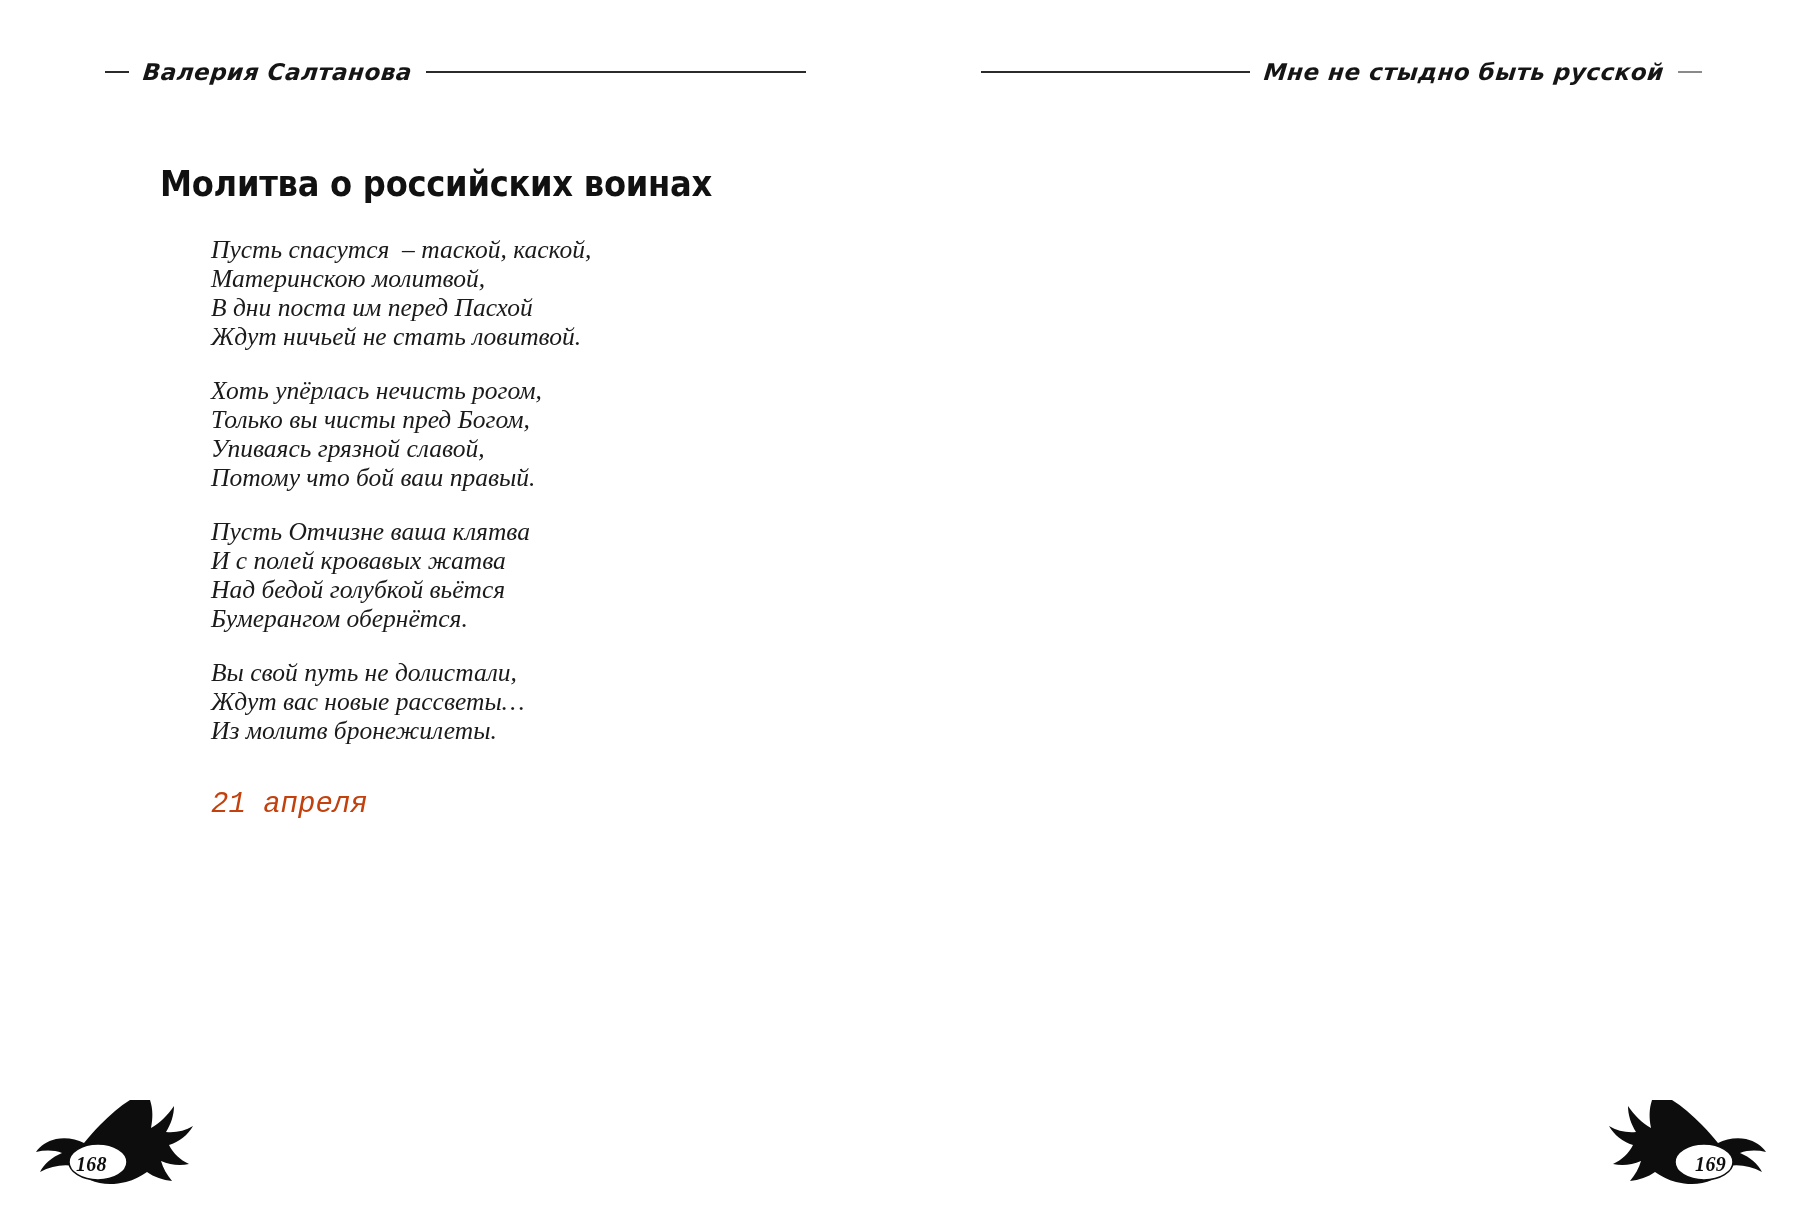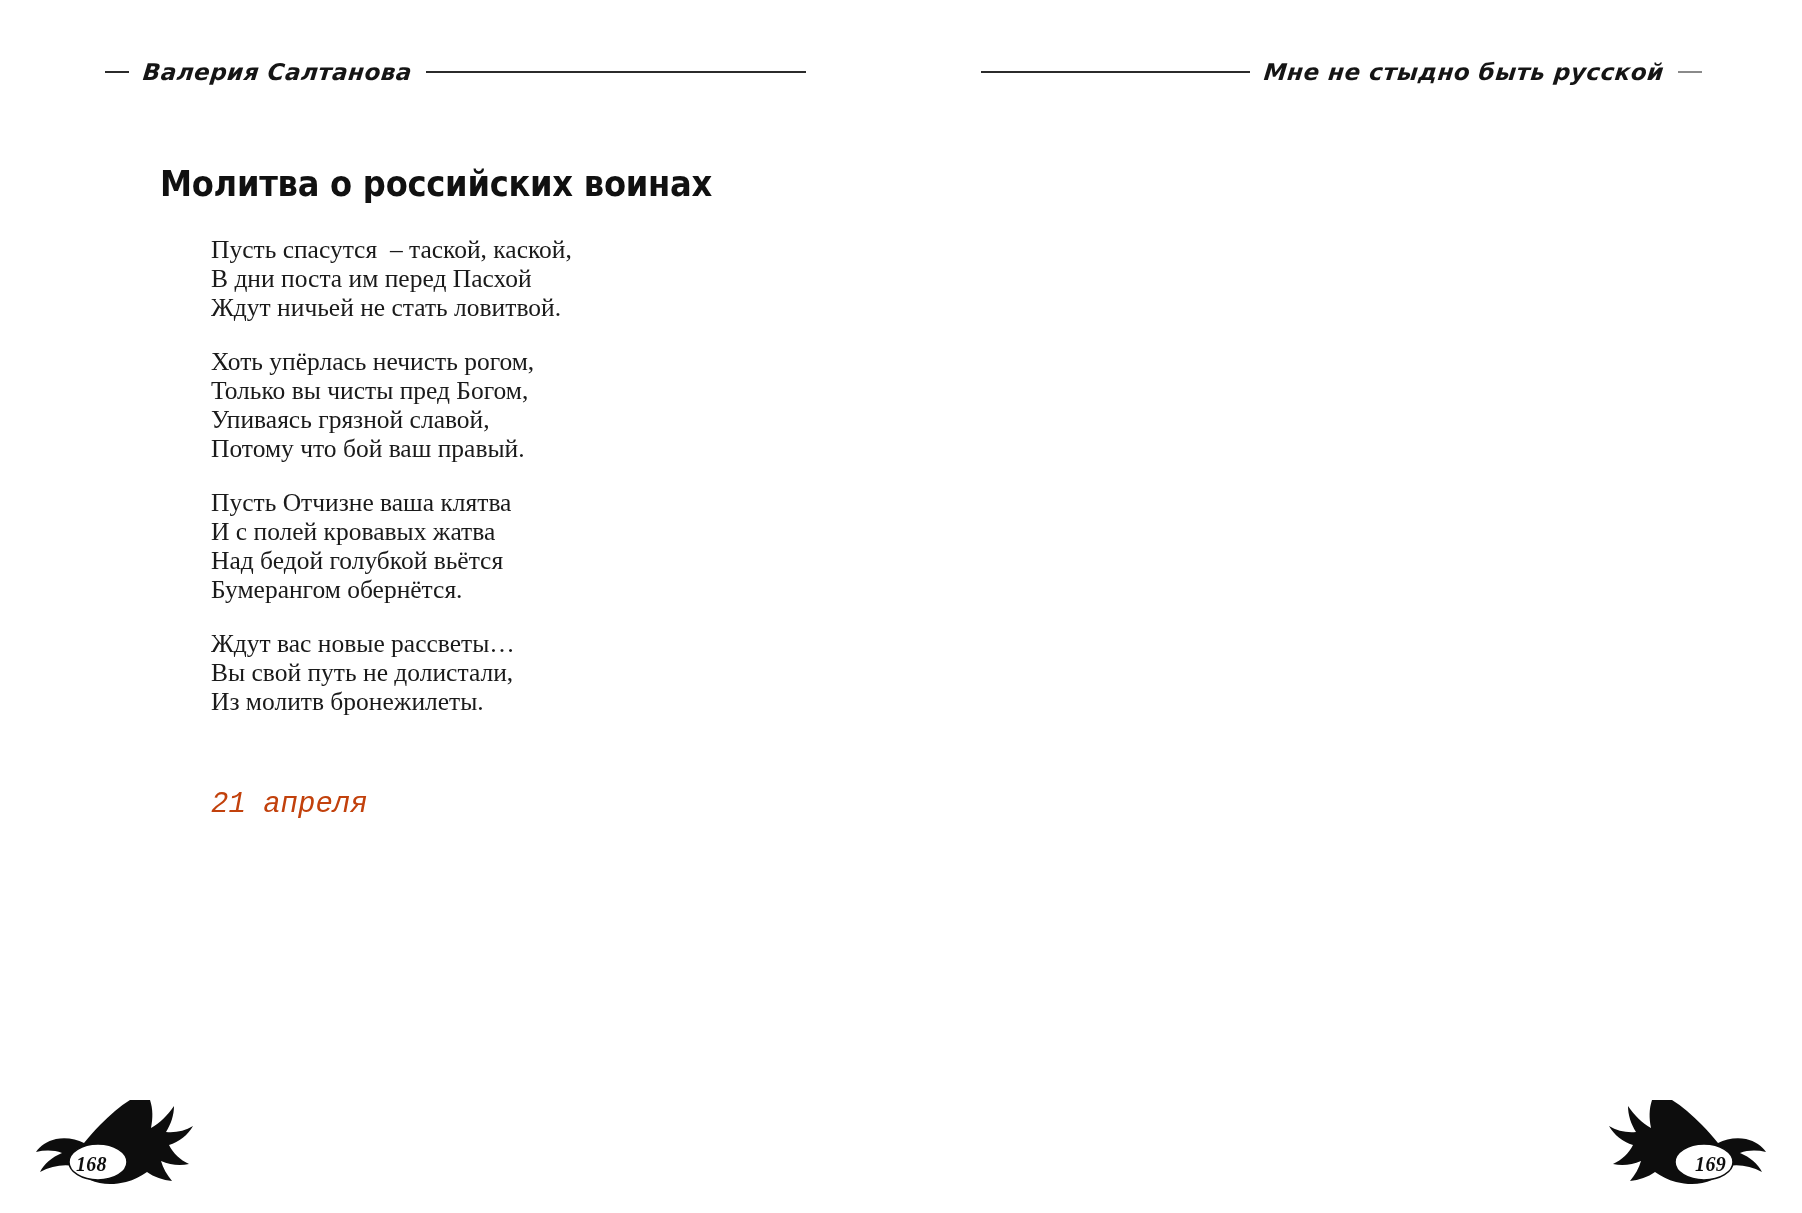--- a/index.html
+++ b/index.html
@@ -76,21 +76,21 @@
   .title-left  { left: 160px; top: 164px; transform-origin: left top; }
 
   .poem-body {
     position: absolute;
     font-size: 25.5px;
     line-height: 29px;
     color: #1a1a1a;
   }
   .body-left  { left: 211px; top: 235px; }
 
-  .stanza { margin: 0 0 25px 0; }
+  .stanza { margin: 0 0 25px 0; font-style: italic; }
   .stanza:last-of-type { margin-bottom: 0; }
   .line { white-space: pre; }
 
   .poem-date {
     position: absolute;
     font-style: italic;
     font-size: 29px;
     color: #c2410c;
     font-family: Liberation Mono, monospace;
   }
@@ -131,38 +131,39 @@
       <div class="rule short"></div>
       <div class="runhead-text">Валерия Салтанова</div>
       <div class="rule"></div>
     </div>
 
     <div class="poem-title title-left">Молитва о российских воинах</div>
 
     <div class="poem-body body-left">
       <div class="stanza">
         <div class="line">Пусть спасутся  – таской, каской,</div>
+        <div class="line">Материнскою молитвой,</div>
         <div class="line">В дни поста им перед Пасхой</div>
         <div class="line">Ждут ничьей не стать ловитвой.</div>
       </div>
       <div class="stanza">
         <div class="line">Хоть упёрлась нечисть рогом,</div>
         <div class="line">Только вы чисты пред Богом,</div>
         <div class="line">Упиваясь грязной славой,</div>
         <div class="line">Потому что бой ваш правый.</div>
       </div>
       <div class="stanza">
         <div class="line">Пусть Отчизне ваша клятва</div>
         <div class="line">И с полей кровавых жатва</div>
         <div class="line">Над бедой голубкой вьётся</div>
         <div class="line">Бумерангом обернётся.</div>
       </div>
       <div class="stanza">
+        <div class="line">Вы свой путь не долистали,</div>
         <div class="line">Ждут вас новые рассветы…</div>
-        <div class="line">Вы свой путь не долистали,</div>
         <div class="line">Из молитв бронежилеты.</div>
       </div>
     </div>
 
     <div class="poem-date date-left">21 апреля</div>
 
     <div class="folio folio-left">
       <svg viewBox="0 0 170 105" xmlns="http://www.w3.org/2000/svg">
         <path fill="#0d0d0d" d="M96 4c-10 6-20 15-30 25-6 6-11 12-16 18-8-4-18-6-28-4-9 2-16 7-20 13 9-2 18-2 26 1-10 4-18 11-22 19 11-6 23-8 34-6 3 6 9 11 16 14 11 5 24 5 36 2 8-2 15-6 21-10 7 5 16 8 25 9-5-6-9-13-11-20 9 4 19 5 28 3-9-4-16-11-20-19 10-3 19-10 24-19-8 5-18 7-27 6 5-8 8-17 8-26-6 9-14 17-23 22 2-10 2-19-1-28z"></path>
         <ellipse cx="64" cy="66" rx="29" ry="18" fill="#ffffff" stroke="#0d0d0d" stroke-width="1.5"></ellipse>

